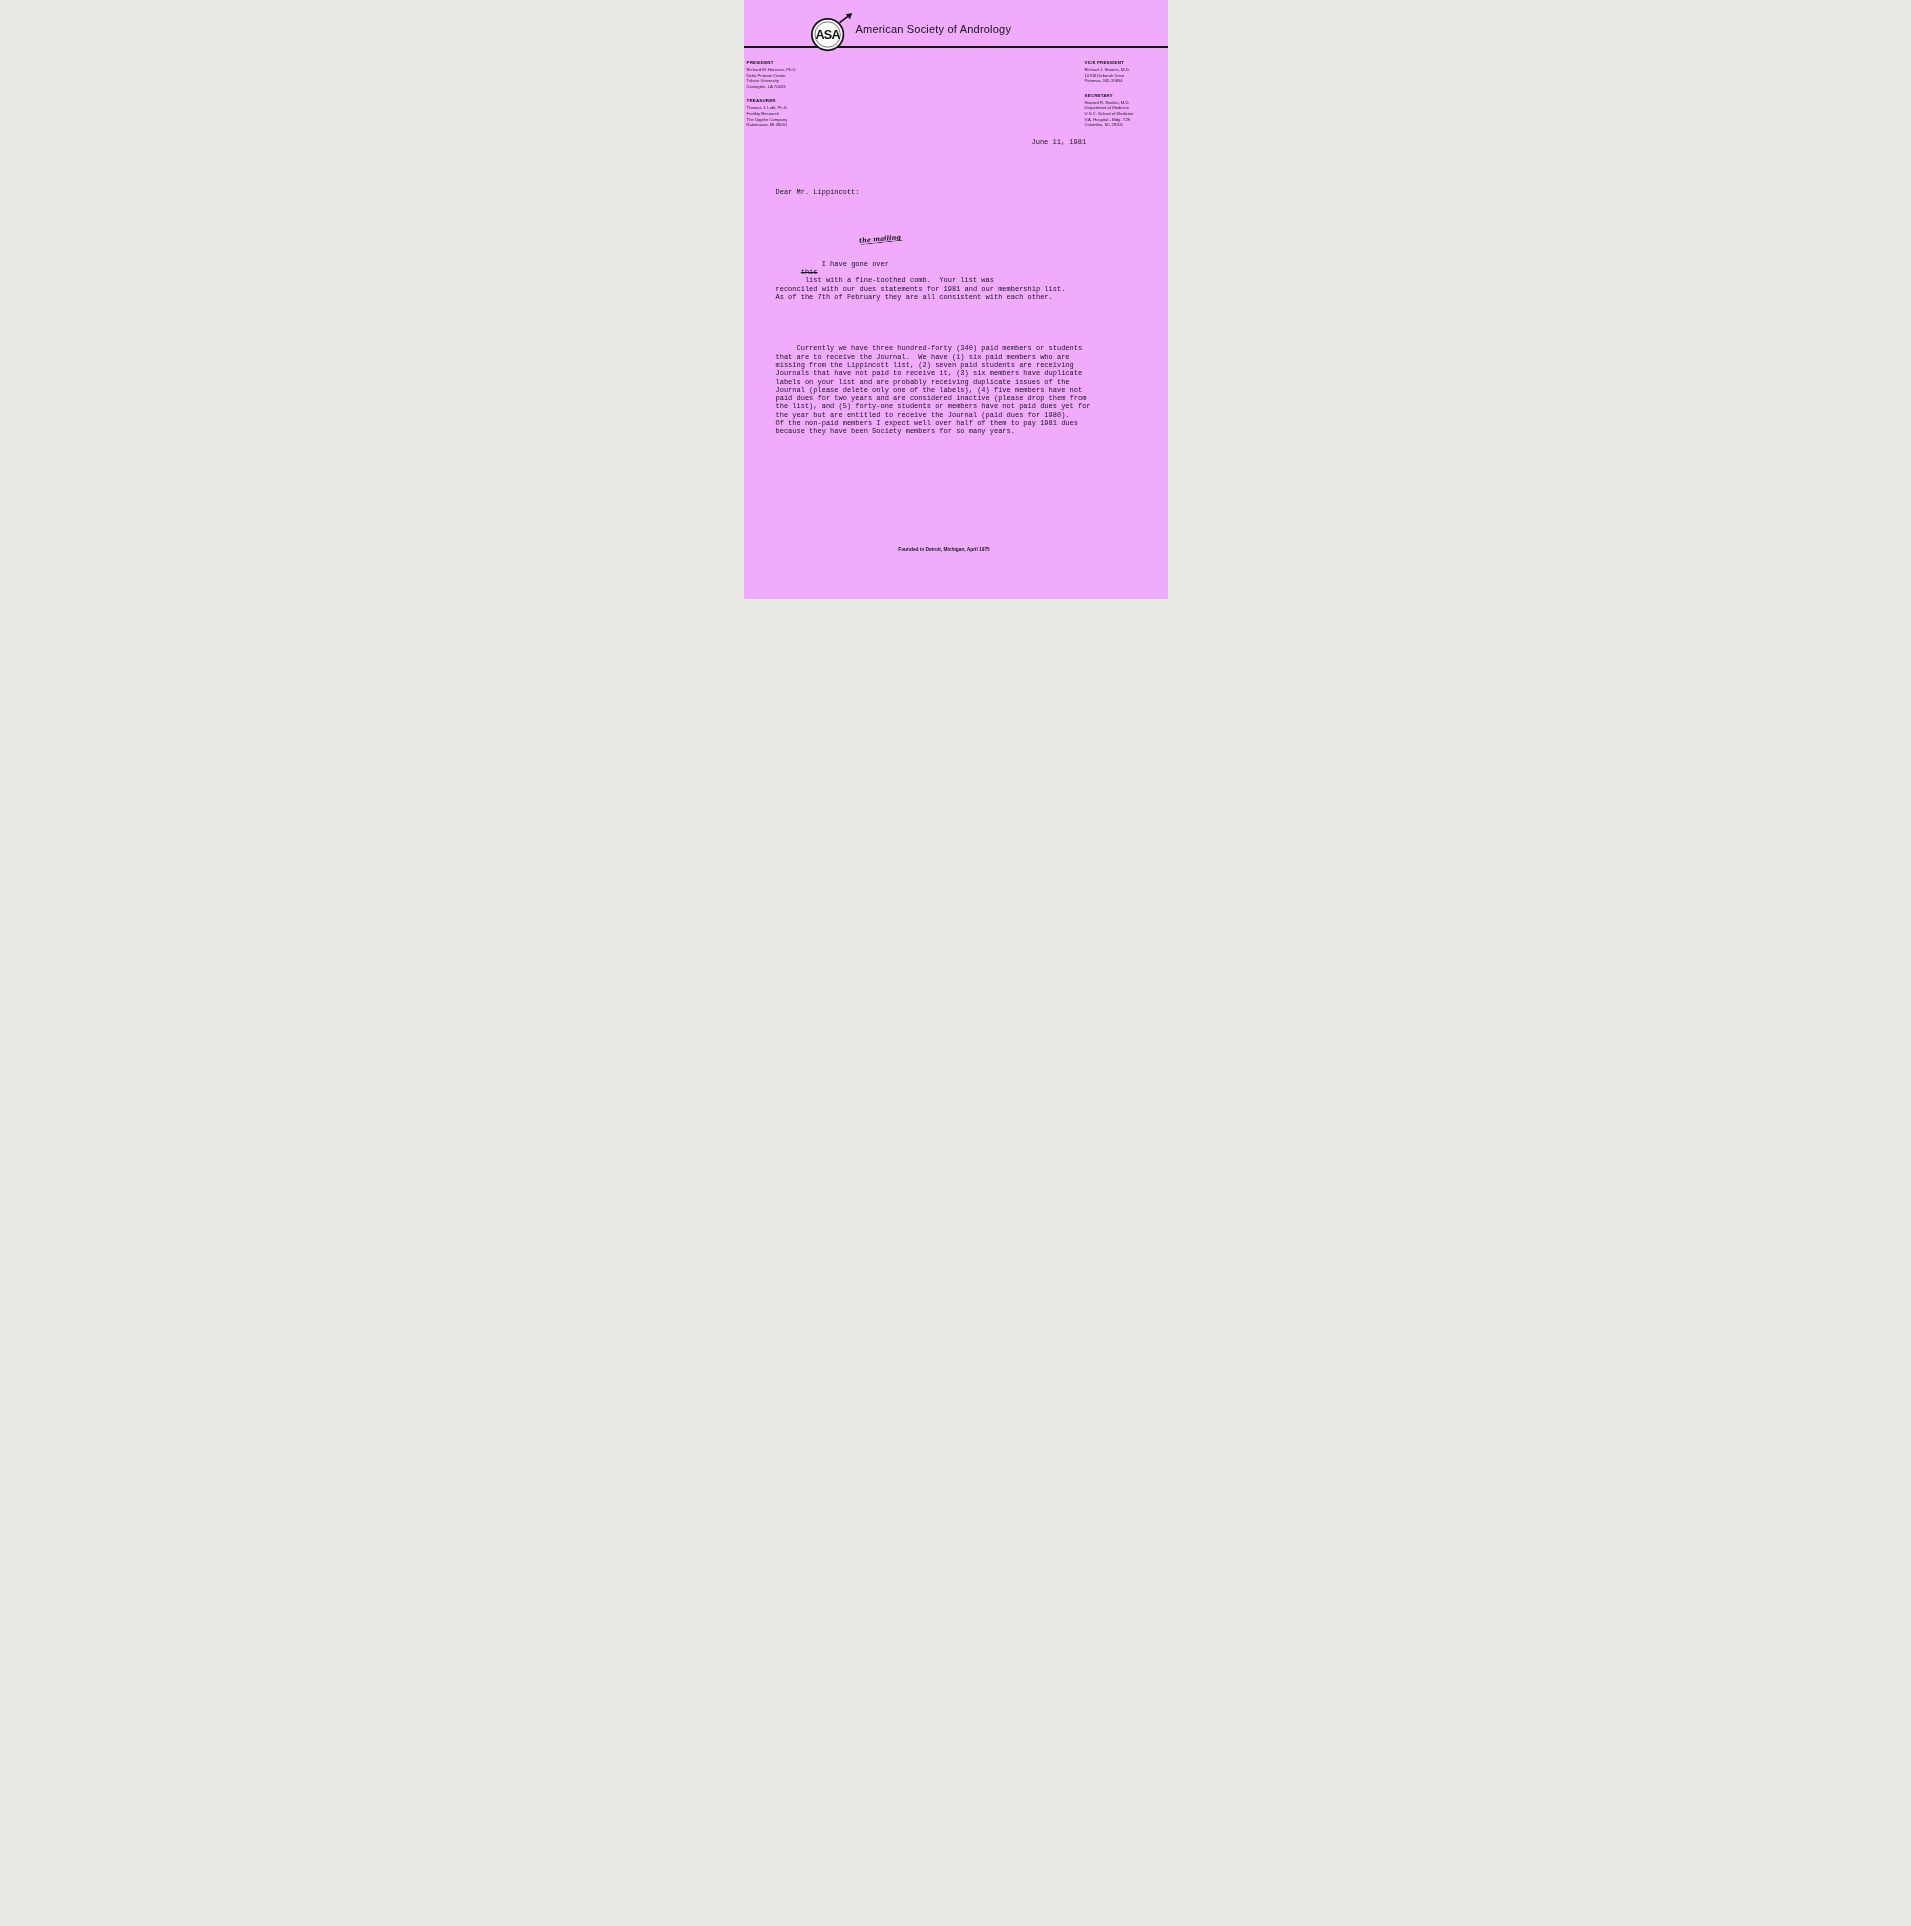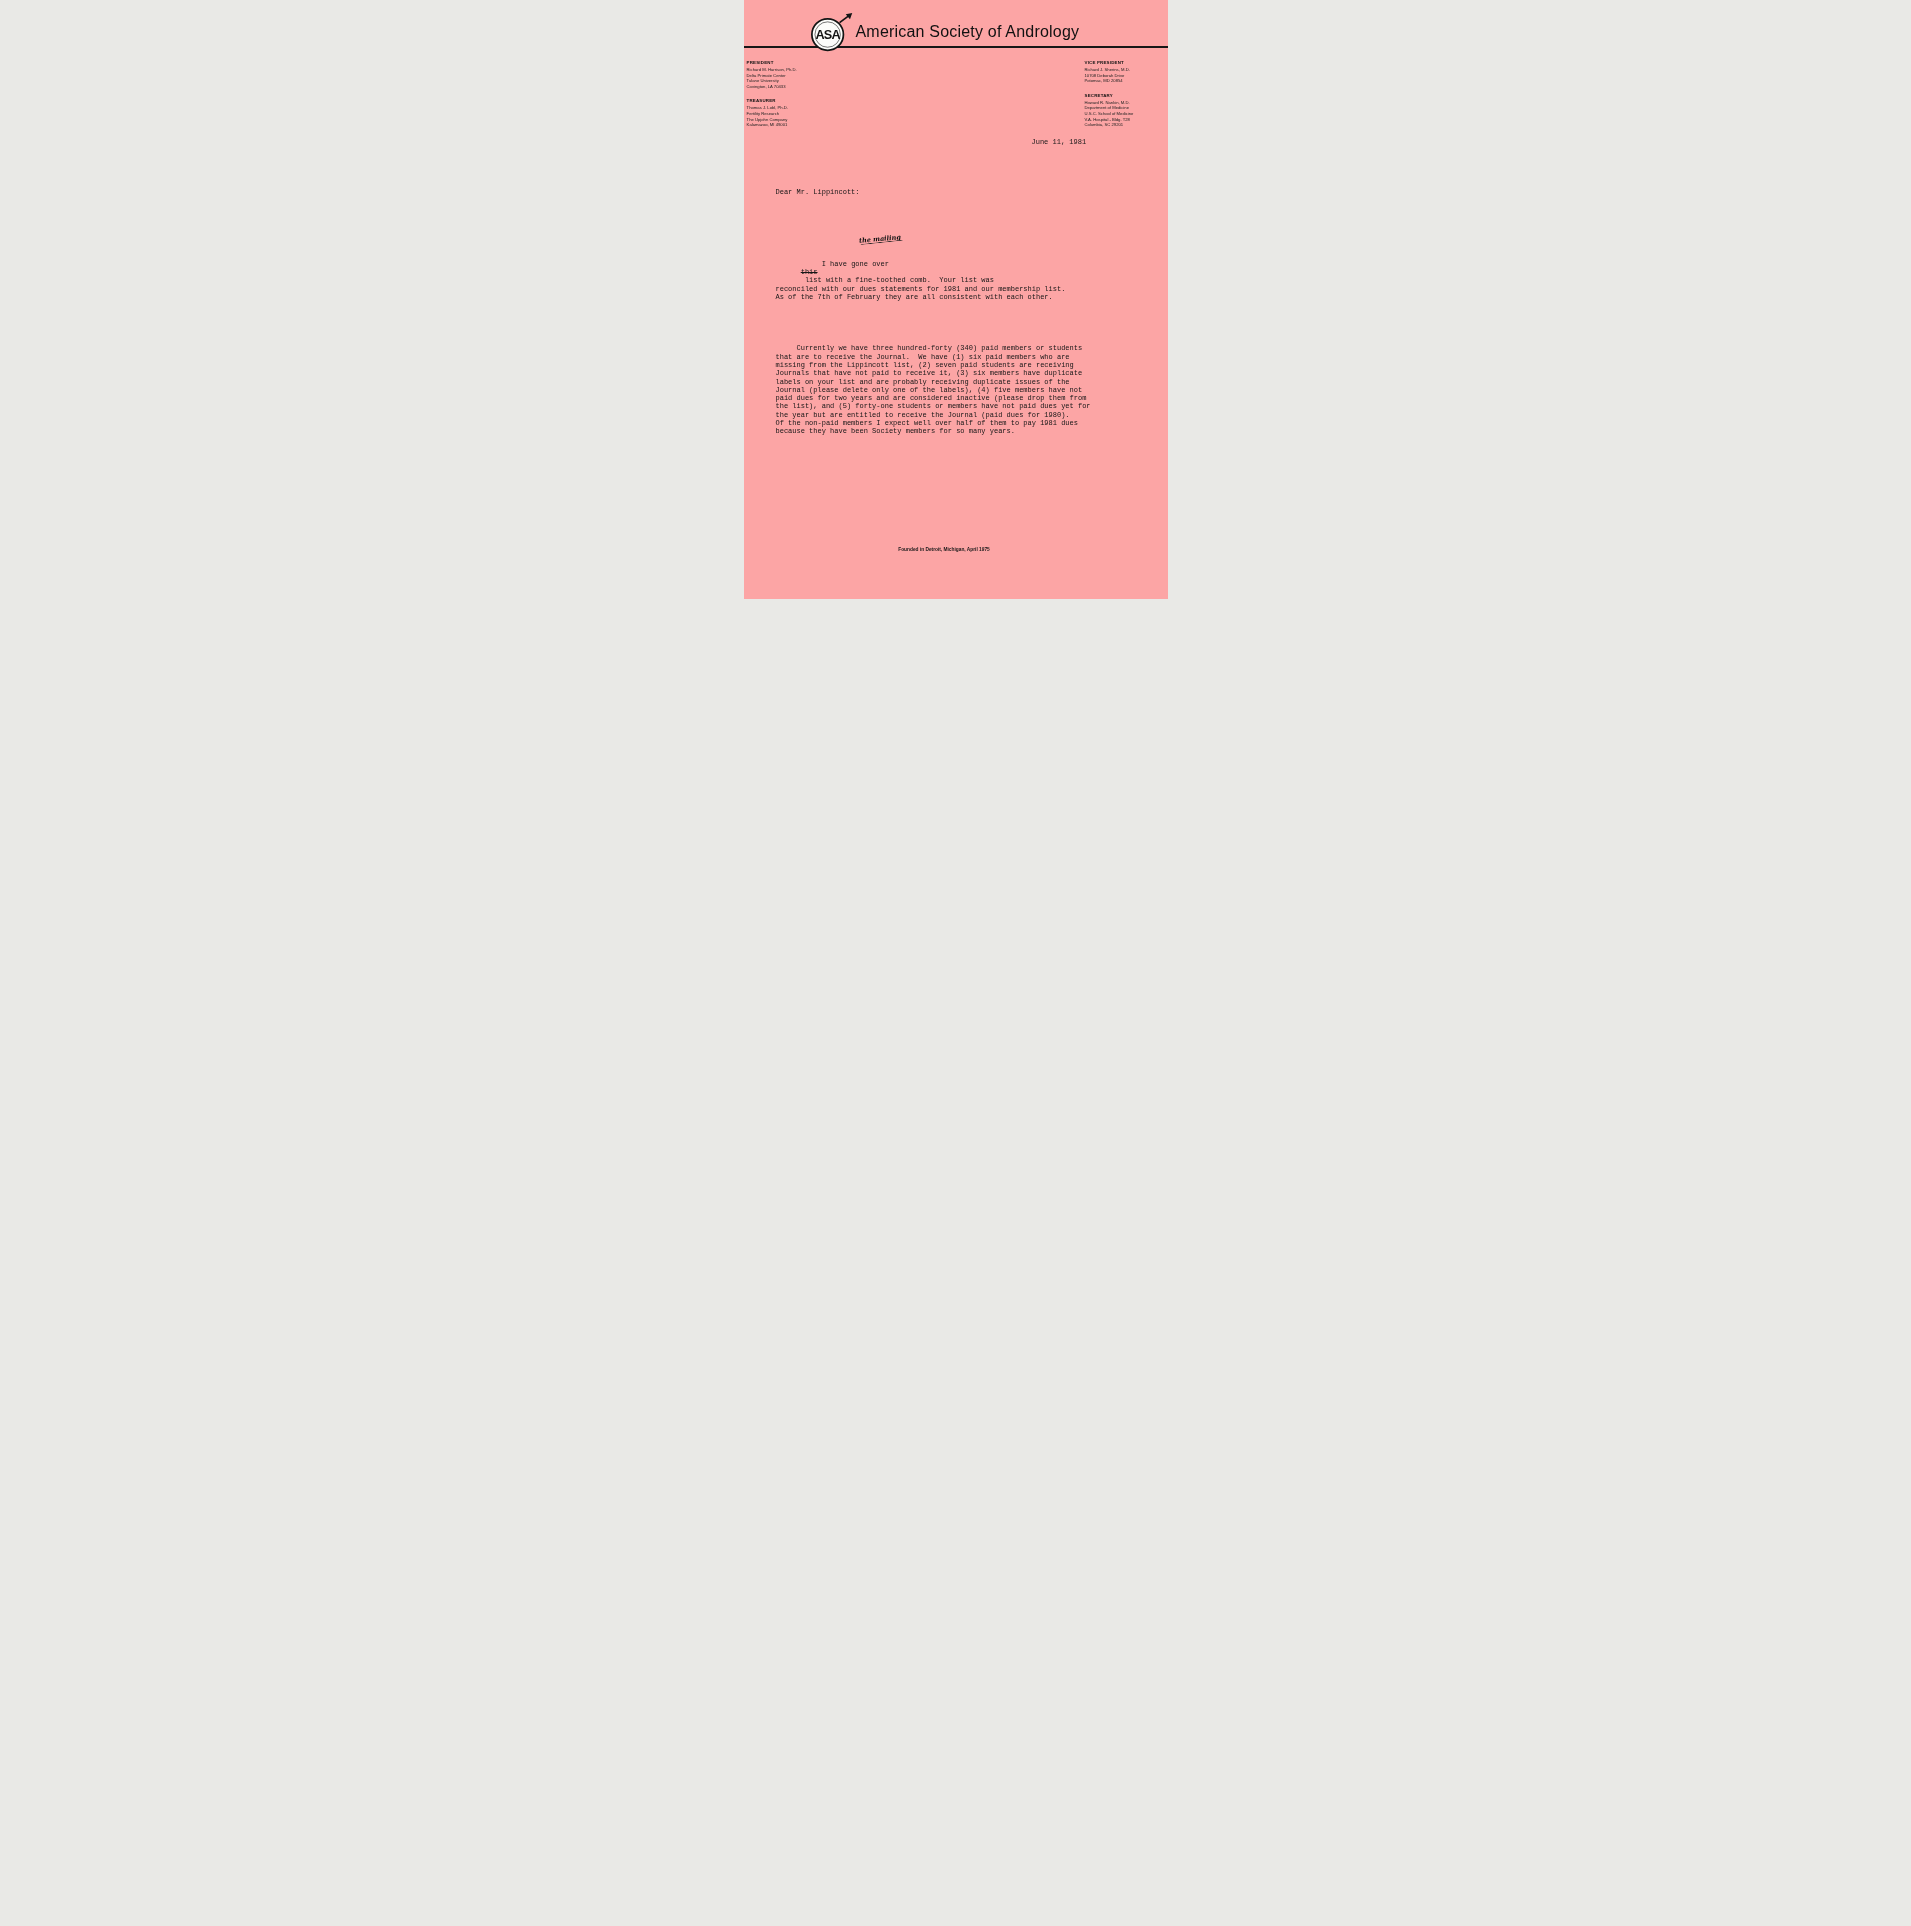--- a/index.html
+++ b/index.html
@@ -1,34 +1,34 @@
 <!DOCTYPE html>
 <html style="font-size:6.2px"><head>
 <meta charset="utf-8">
 <style>
   html, body { margin:0; padding:0; background:#e9e9e6; }
   .page {
     position:relative;
     width:424px; height:599px;
     margin:0 auto;
-    background:#fca5a5;
+    background:#f0abfc;
     color:#1b1b1b;
     overflow:hidden;
     font-family:"Liberation Sans", sans-serif;
   }
 
   
   .rule {
     position:absolute; left:0; top:46px;
     width:100%; height:1.5px; background:#161616;
   }
   .logo-wrap { position:absolute; left:65px; top:13px; z-index:2; }
   .org-name {
     position:absolute; left:112px; top:23px; z-index:2;
-    font-size:16px; font-weight:400; letter-spacing:0.2px;
+    font-size:11px; font-weight:400; letter-spacing:0.2px;
     color:#111;
   }
 
   .officers { position:absolute; z-index:1; }
   .officers-left  { left:3.1px;   top:60px; width:96px; }
   .officers-right { left:341px; top:60px; width:81px; }
   .officer-block + .officer-block { margin-top:8.5px; }
   .officer-title {
     font-size:4.4px; font-weight:bold; letter-spacing:0.2px;
     margin:0 0 2.3px 0; color:#111;

